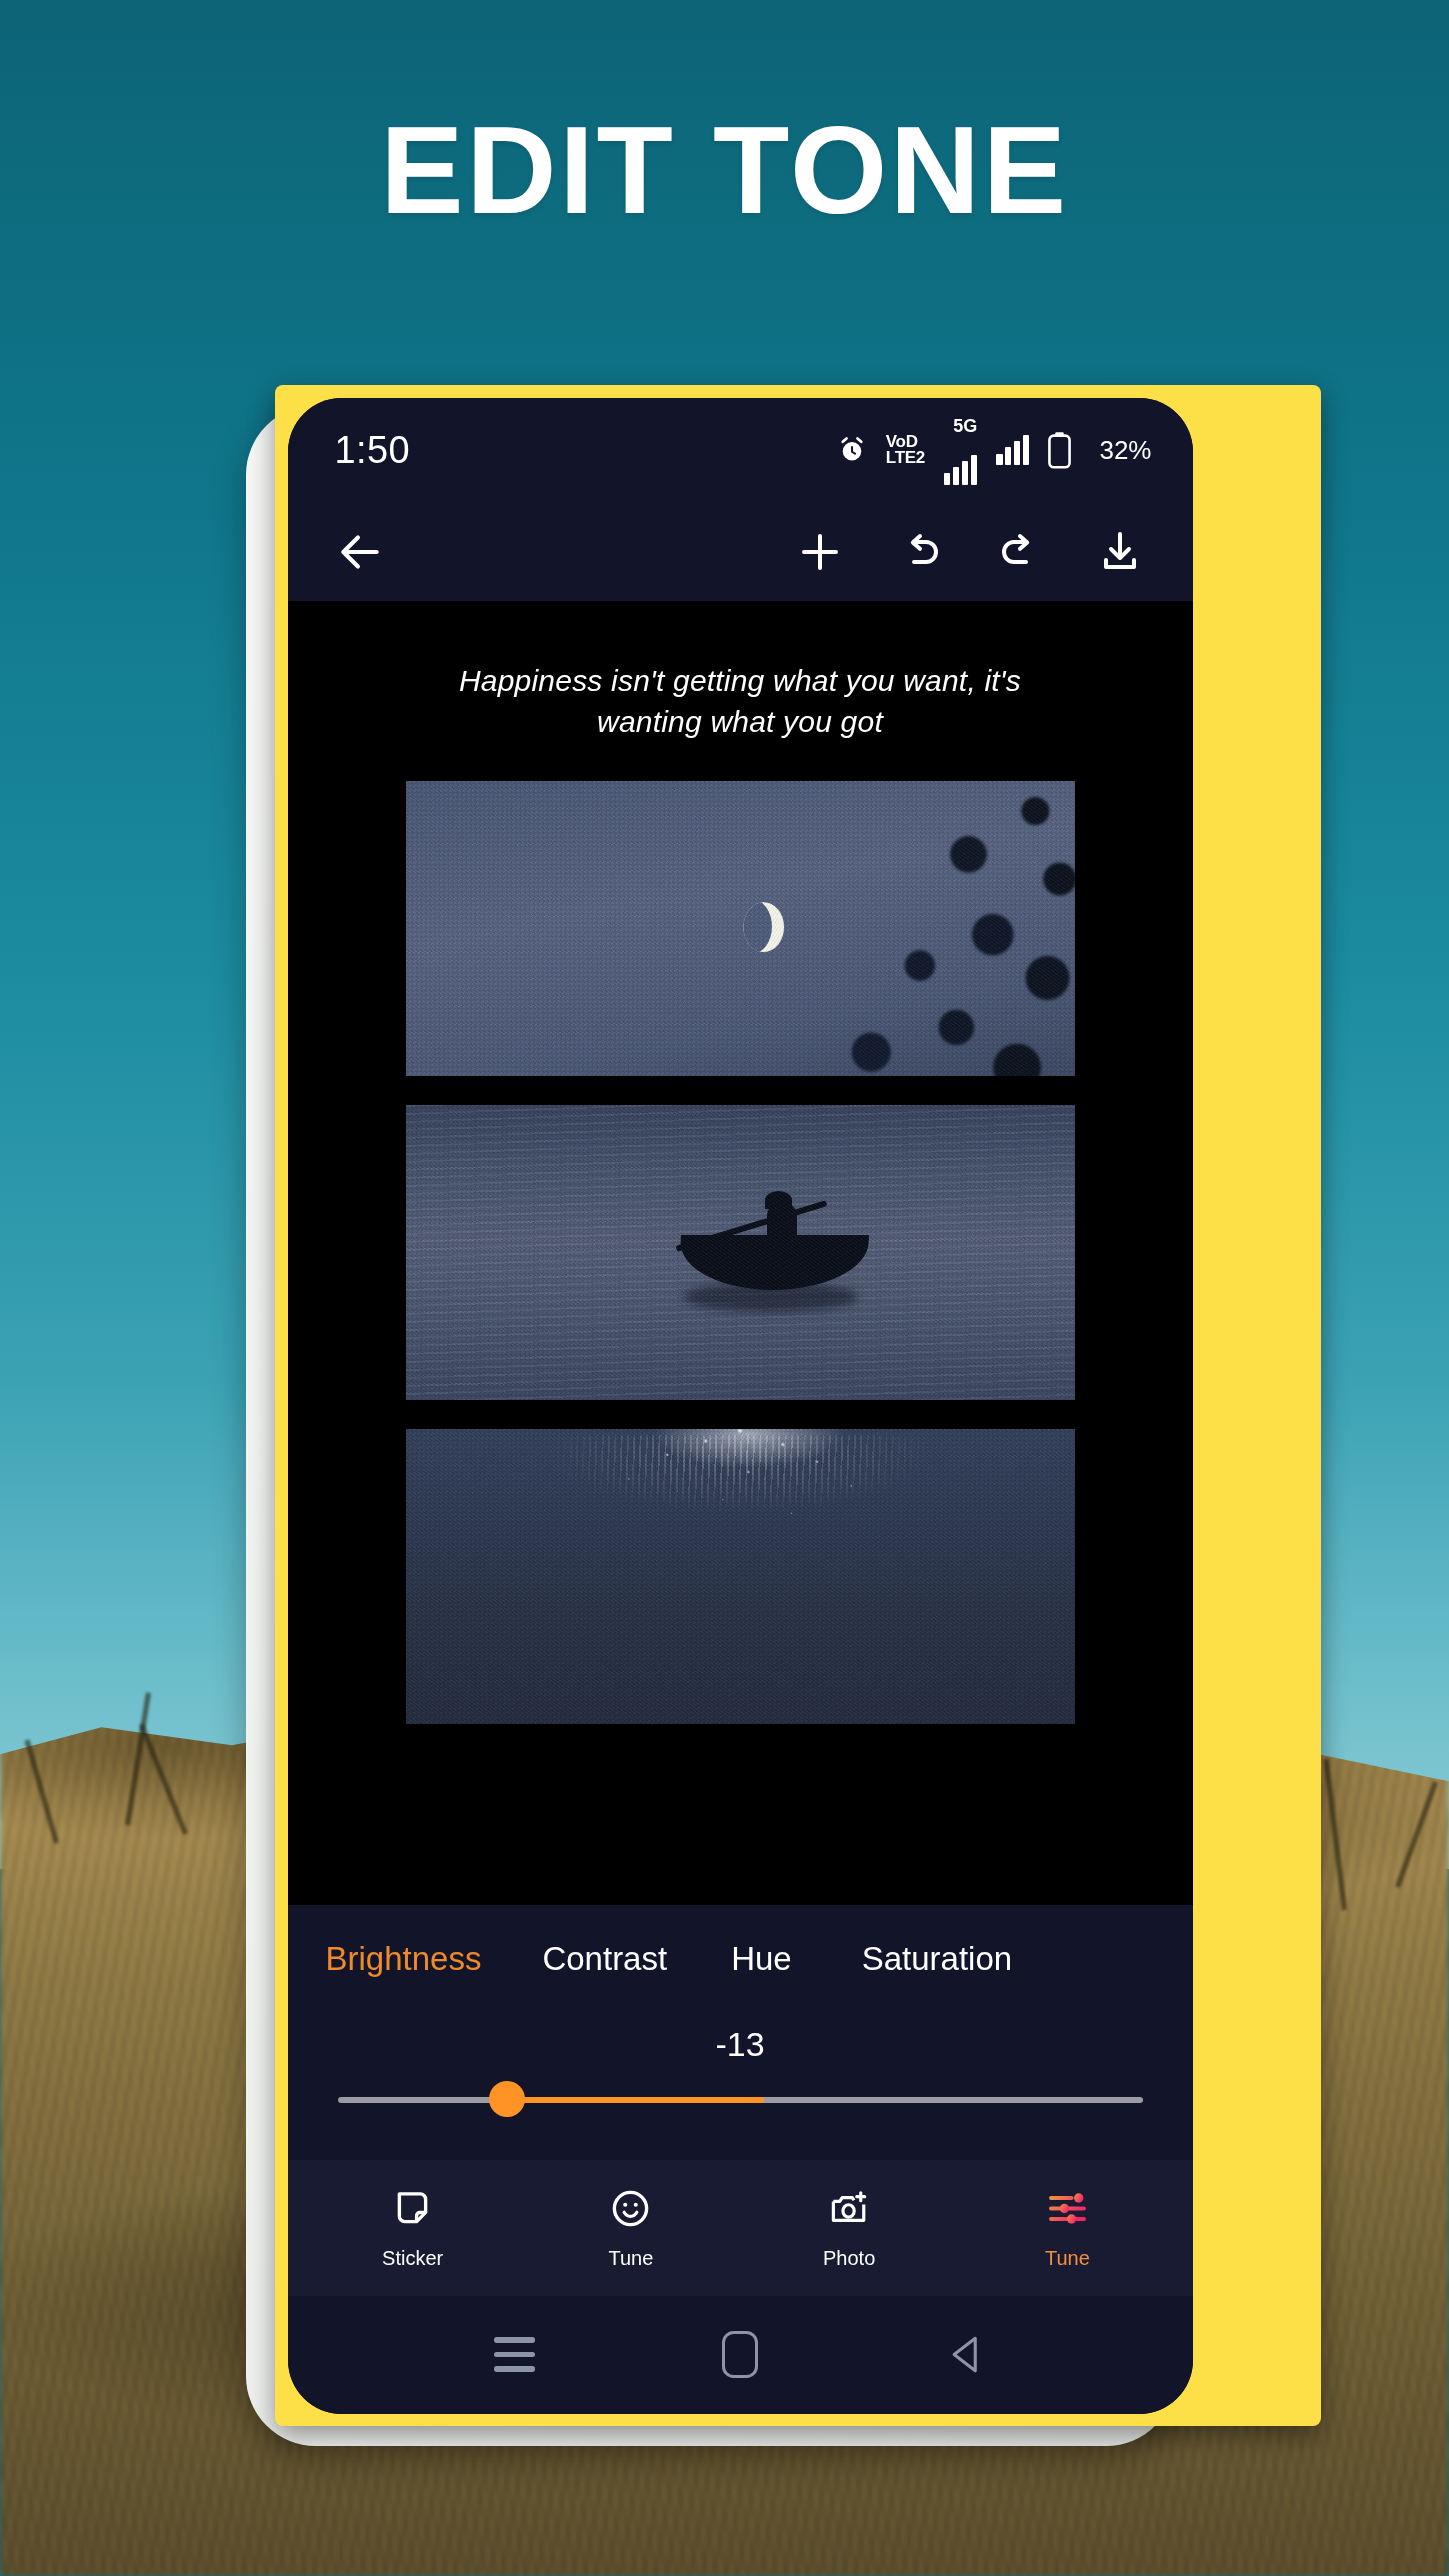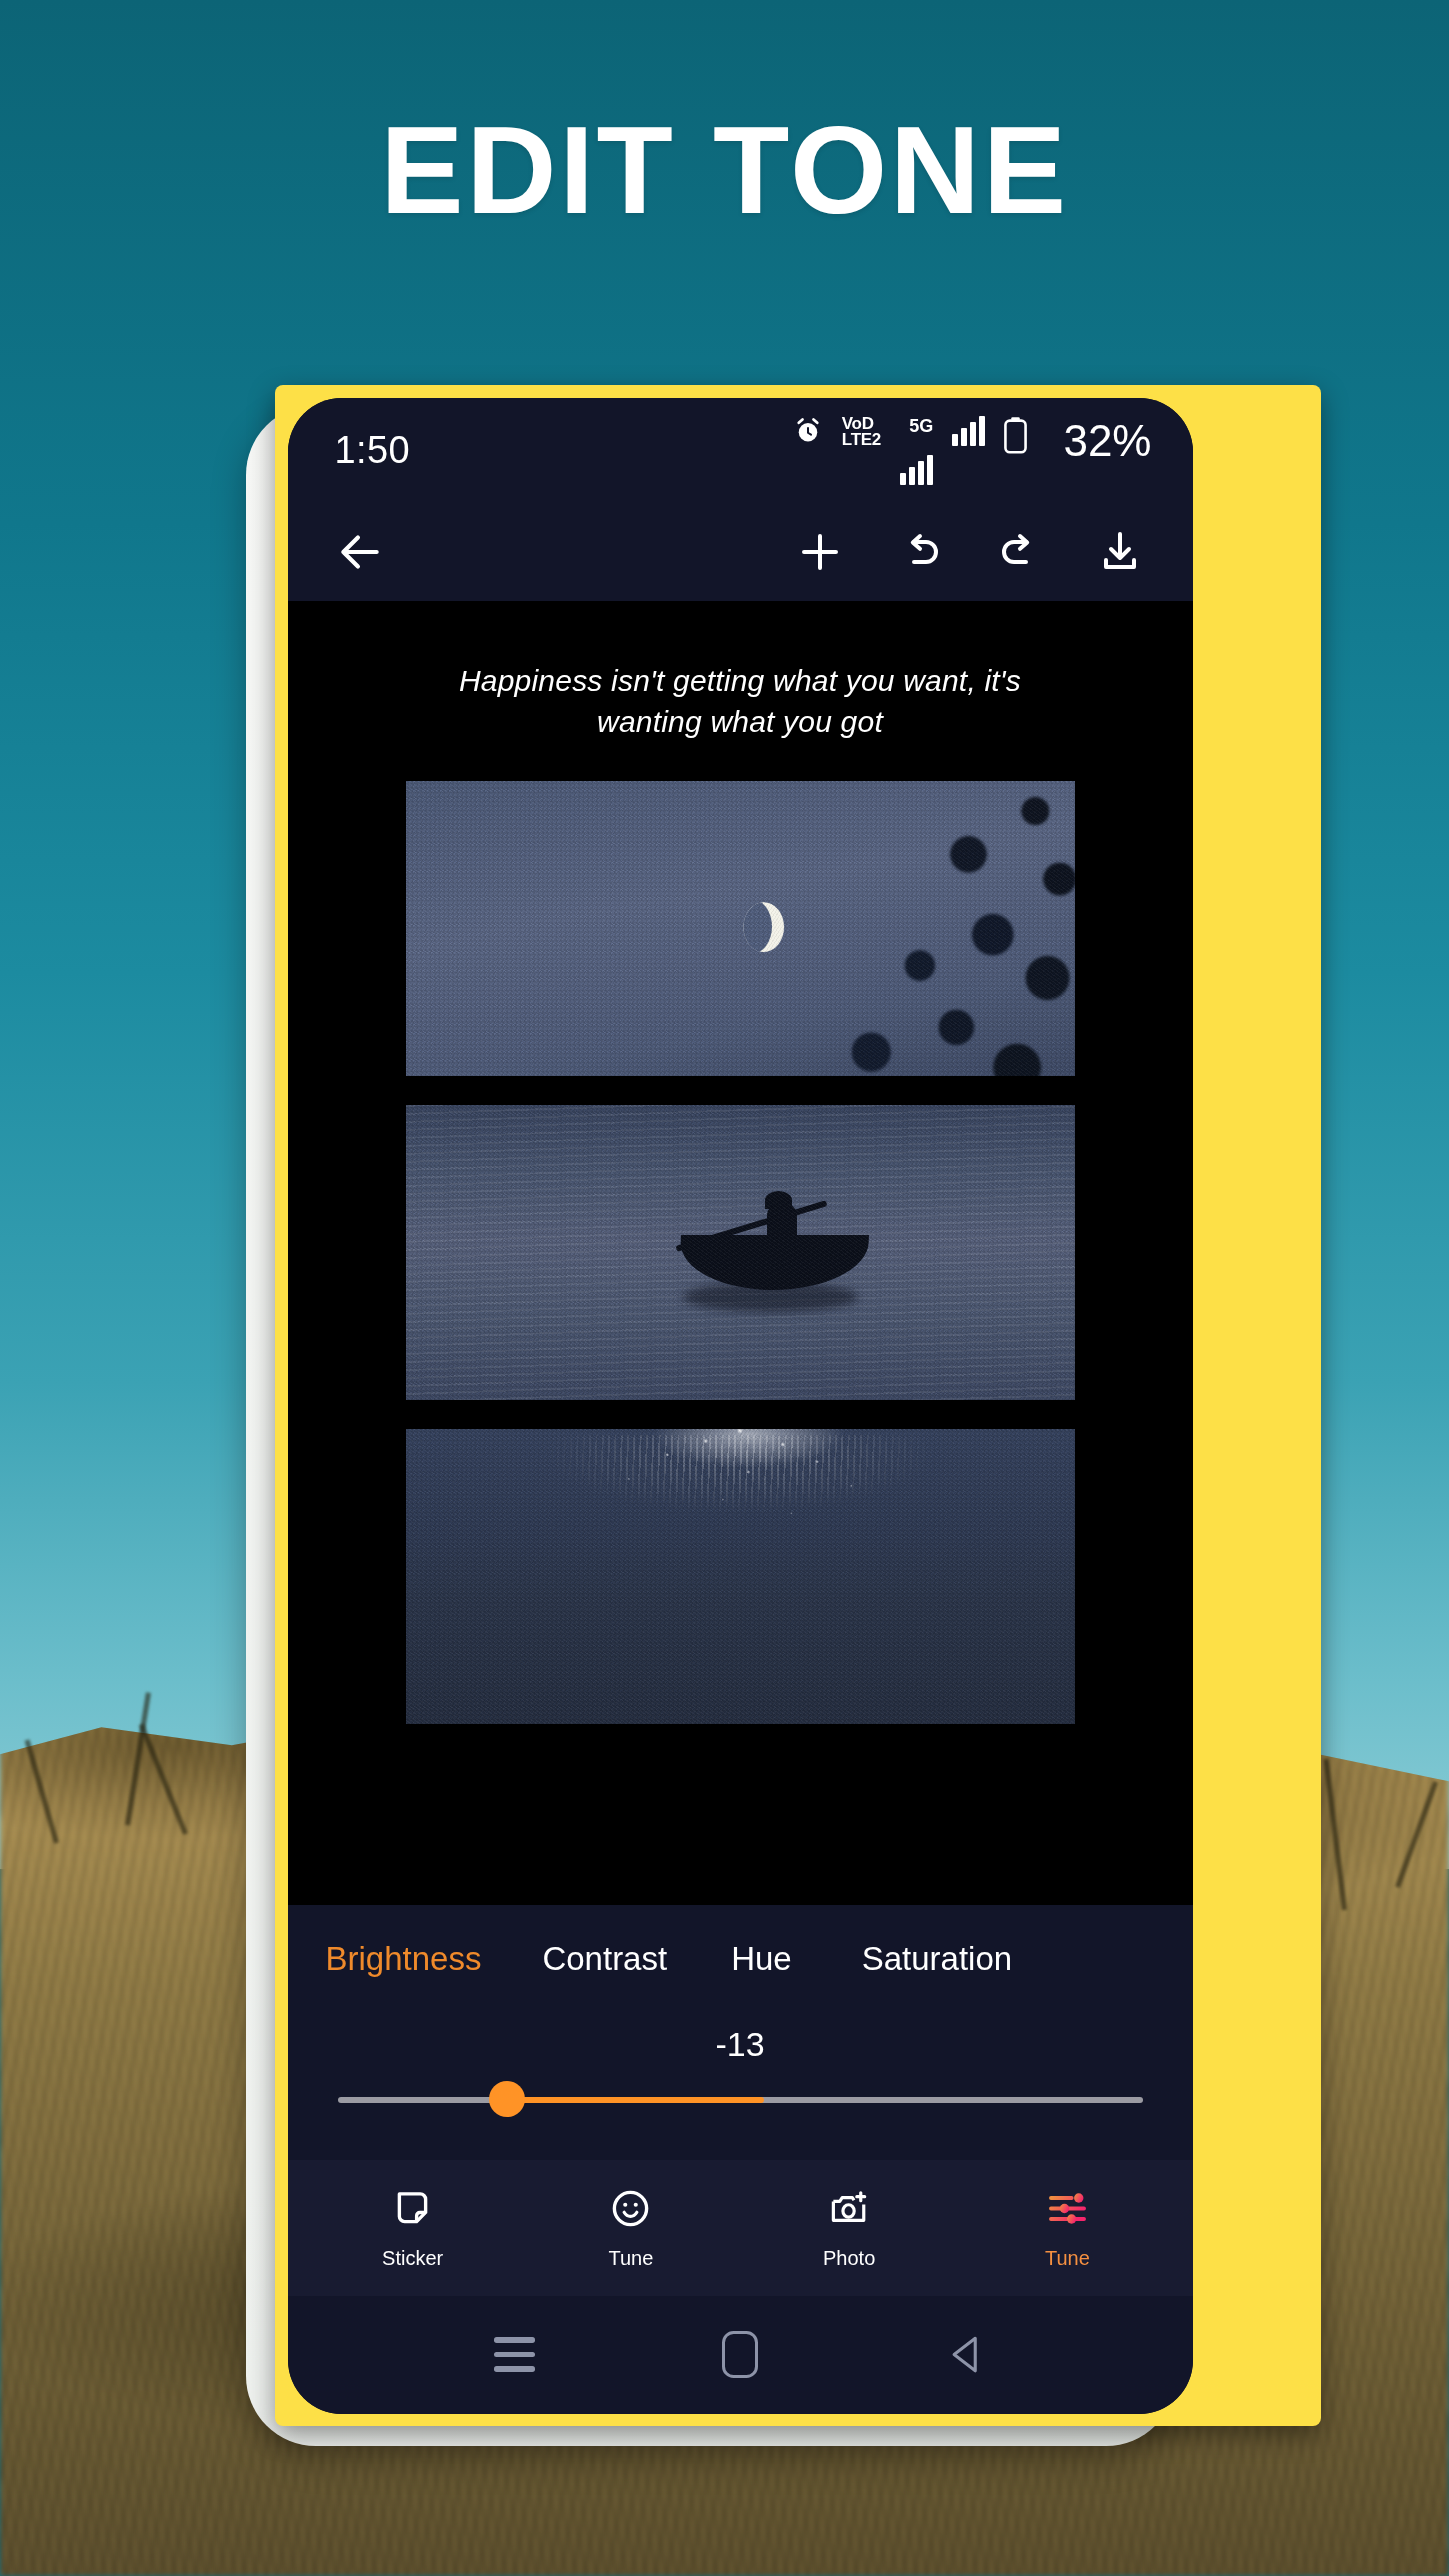--- a/index.html
+++ b/index.html
@@ -68,27 +68,27 @@
     display:flex; flex-direction:column;
   }
 
   
   .statusbar {
     height:106px; flex:0 0 106px; background:#121529;
     display:flex; align-items:center; justify-content:space-between;
     padding:0 41px 0 47px; color:#ffffff;
   }
   .clock { font-size:38px; letter-spacing:0.4px; }
-  .status-right { display:flex; align-items:flex-start; gap:19px; }
+  .status-right { display:flex; align-items:center; gap:19px; }
   .volte { display:flex; flex-direction:column; align-items:flex-start; line-height:.95; }
   .volte span { font-size:17px; font-weight:bold; letter-spacing:-0.3px; }
   .sig-group { display:flex; align-items:flex-end; gap:2.7px; height:30px; }
   .sig-group i { display:block; width:6.3px; background:#fff; border-radius:0.9px; }
   .net-lbl { font-size:18px; font-weight:bold; margin-bottom:14.3px; }
-  .battery-pct { font-size:44px; margin-left:17px; }
+  .battery-pct { font-size:26px; margin-left:9px; }
 
   
   .toolbar {
     height:97px; flex:0 0 97px; background:#121529;
     display:flex; align-items:center; justify-content:space-between;
     padding:0 45px;
   }
   .tb-right { display:flex; align-items:center; gap:45px; }
   .tb-btn { width:55px; height:55px; display:flex; align-items:center; justify-content:center; }
 

